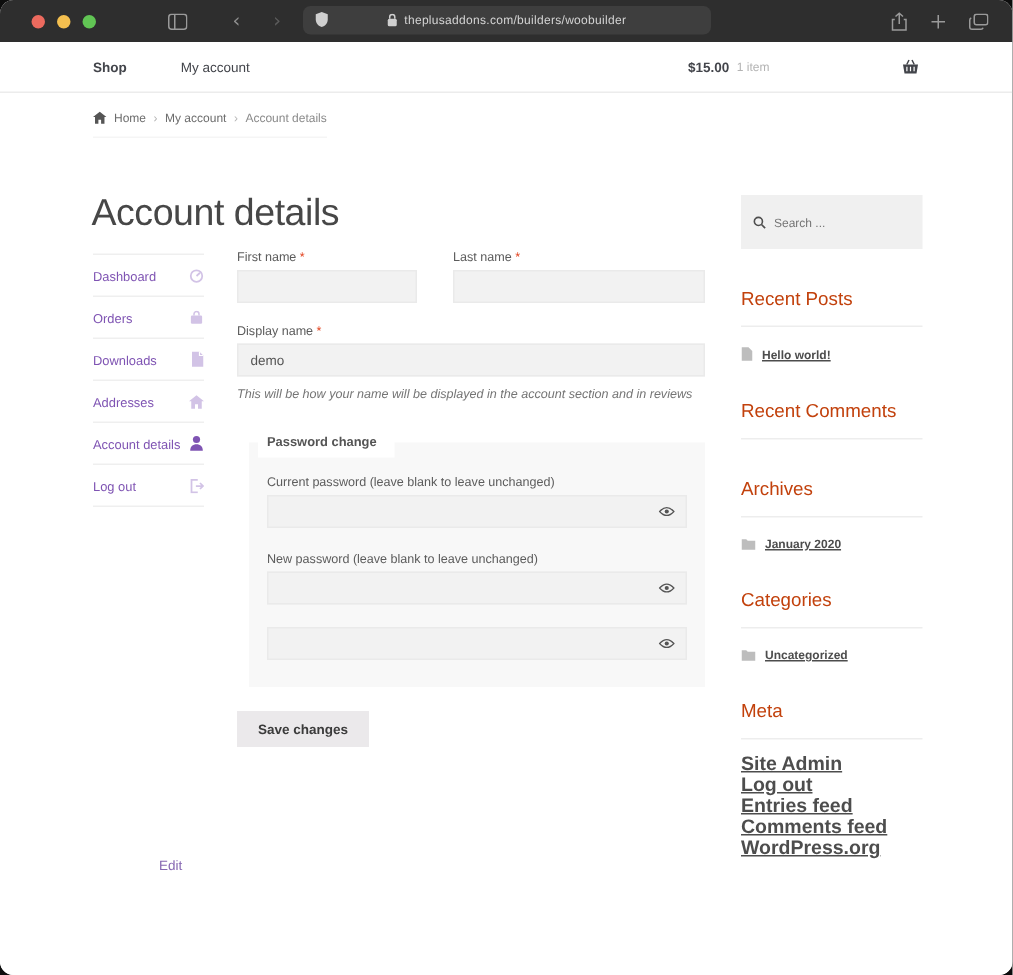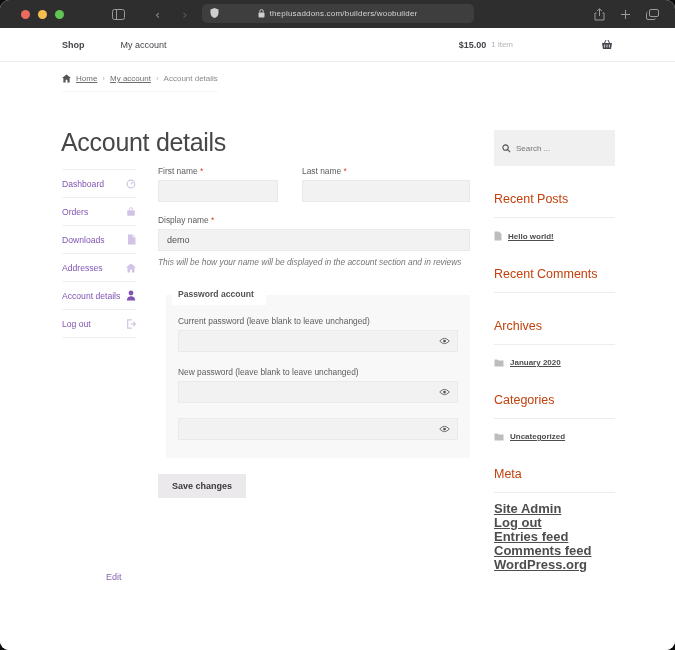--- a/index.html
+++ b/index.html
@@ -29,21 +29,21 @@
   .topnav { height:34px; display:flex; align-items:center; border-bottom:1px solid #ececec; padding:0 62px; }
   .topnav .shop { font-size:9px; font-weight:700; color:#43454b; }
   .topnav .myacct { font-size:9px; color:#43454b; margin-left:36px; }
   .cart { margin-left:auto; display:flex; align-items:center; }
   .cart-total { font-size:9px; font-weight:700; color:#43454b; }
   .cart-count { font-size:8px; color:#b3b3b3; margin-left:5px; }
   .basket { margin-left:88px; color:#43454b; display:flex; }
 
   .crumbs { position:absolute; top:46px; left:62px; display:flex; align-items:center; gap:5px;
             font-size:8px; color:#8a8a8a; border-bottom:1px solid #f5f5f5; padding-bottom:8px; }
-  .crumbs a { color:#6d6d6d; text-decoration:underline; }
+  .crumbs a { color:#6d6d6d; }
   .crumb-sep { color:#b5b5b5; }
   .crumb-cur { color:#8a8a8a; }
 
   .page-title { position:absolute; top:100px; left:61px; font-size:25px; font-weight:400; color:#474747; letter-spacing:-0.3px; }
 
   
   .acct-menu { position:absolute; top:141px; left:62px; width:74px; list-style:none; border-top:1px solid #efefef; }
   .acct-menu li { height:28px; display:flex; align-items:center; justify-content:space-between;
                   border-bottom:1px solid #efefef; cursor:pointer; }
   .acct-menu .mlabel { font-size:8.6px; color:#7f54b3; white-space:nowrap; }
@@ -245,21 +245,21 @@
       </div>
 
       <div class="fgroup">
         <label class="flabel"><span>Display name</span> <span class="req">*</span></label>
         <input class="tinput" type="text" value="demo" style="">
         <div class="hint">This will be how your name will be displayed in the account section and in reviews</div>
       </div>
 
 
       <fieldset class="pw">
-        <legend>Password account</legend>
+        <legend>Password change</legend>
 
         <div class="pw-group">
           <label class="flabel">Current password (leave blank to leave unchanged)</label>
           <div class="pw-wrap">
             <input class="tinput" type="password" style="">
             <span class="eye">
               <svg width="11" height="8" viewBox="0 0 12 8">
                   <path d="M0.8 4 Q6 -1.8 11.2 4 Q6 9.8 0.8 4 Z" fill="none" stroke="currentColor" stroke-width="0.9"></path>
                   <circle cx="6" cy="4" r="1.5" fill="currentColor"></circle>
                 </svg>

